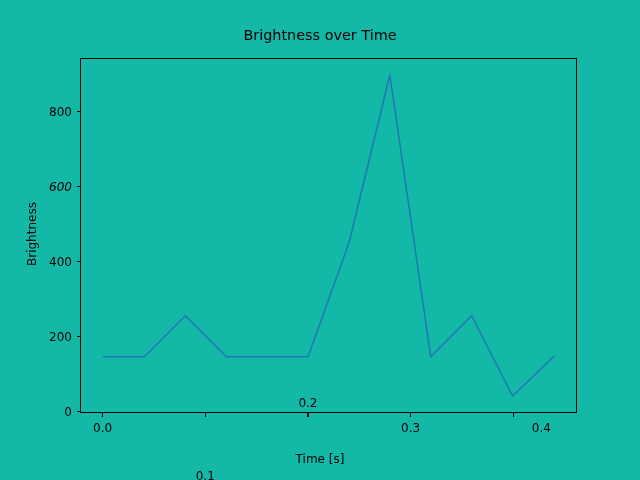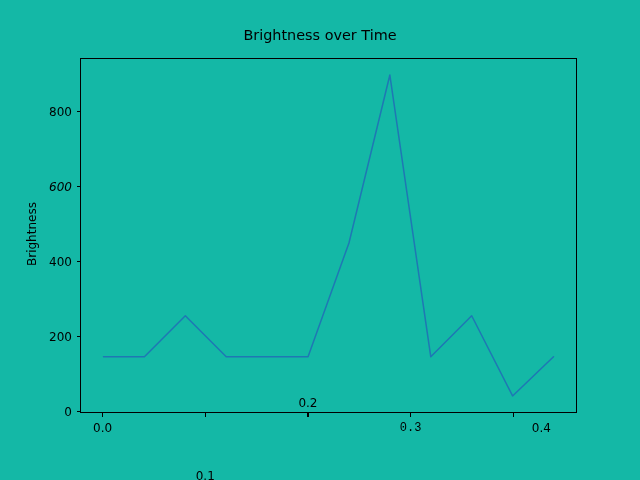--- a/index.html
+++ b/index.html
@@ -99,33 +99,34 @@
 </style>
 </head>
 <body>
 
 <div id="figure">
 
   <div id="chart-title">Brightness over Time</div>
 
   <div id="ylabel">Brightness</div>
 
+  <div id="xlabel">Time [s]</div>
 
   <div id="ytick-labels">
       <div class="tick-label ytick-label" style="top: 411.874px; left: 0px; width: 72px;">0</div>
       <div class="tick-label ytick-label" style="top: 336.821px; left: 0px; width: 72px;">200</div>
       <div class="tick-label ytick-label" style="top: 261.768px; left: 0px; width: 72px;">400</div>
       <div class="tick-label ytick-label" style="top: 186.716px; left: 0px; width: 72px; font-style: italic;">600</div>
       <div class="tick-label ytick-label" style="top: 111.663px; left: 0px; width: 72px;">800</div>
     </div>
   <div id="xtick-labels">
       <div class="tick-label xtick-label" style="left: 102.591px; top: 421px;">0.0</div>
       <div class="tick-label xtick-label" style="left: 205.277px; top: 421px; margin-top: 48px;">0.1</div>
       <div class="tick-label xtick-label" style="left: 307.963px; top: 396px;">0.2</div>
-      <div class="tick-label xtick-label" style="left: 410.649px; top: 421px; font-family: Liberation Mono, monospace;">0.3</div>
+      <div class="tick-label xtick-label" style="left: 410.649px; top: 421px;">0.3</div>
       <div class="tick-label xtick-label" style="left: 513.335px; top: 421px; margin-left: 28px;">0.4</div>
     </div>
   <div id="tick-marks">
       <div class="tick-mark ytick-mark" style="top: 411.374px;"></div>
       <div class="tick-mark ytick-mark" style="top: 336.321px;"></div>
       <div class="tick-mark ytick-mark" style="top: 261.268px;"></div>
       <div class="tick-mark ytick-mark" style="top: 186.216px;"></div>
       <div class="tick-mark ytick-mark" style="top: 111.163px;"></div>
       <div class="tick-mark xtick-mark" style="left: 102.091px;"></div>
       <div class="tick-mark xtick-mark" style="left: 204.777px;"></div>

